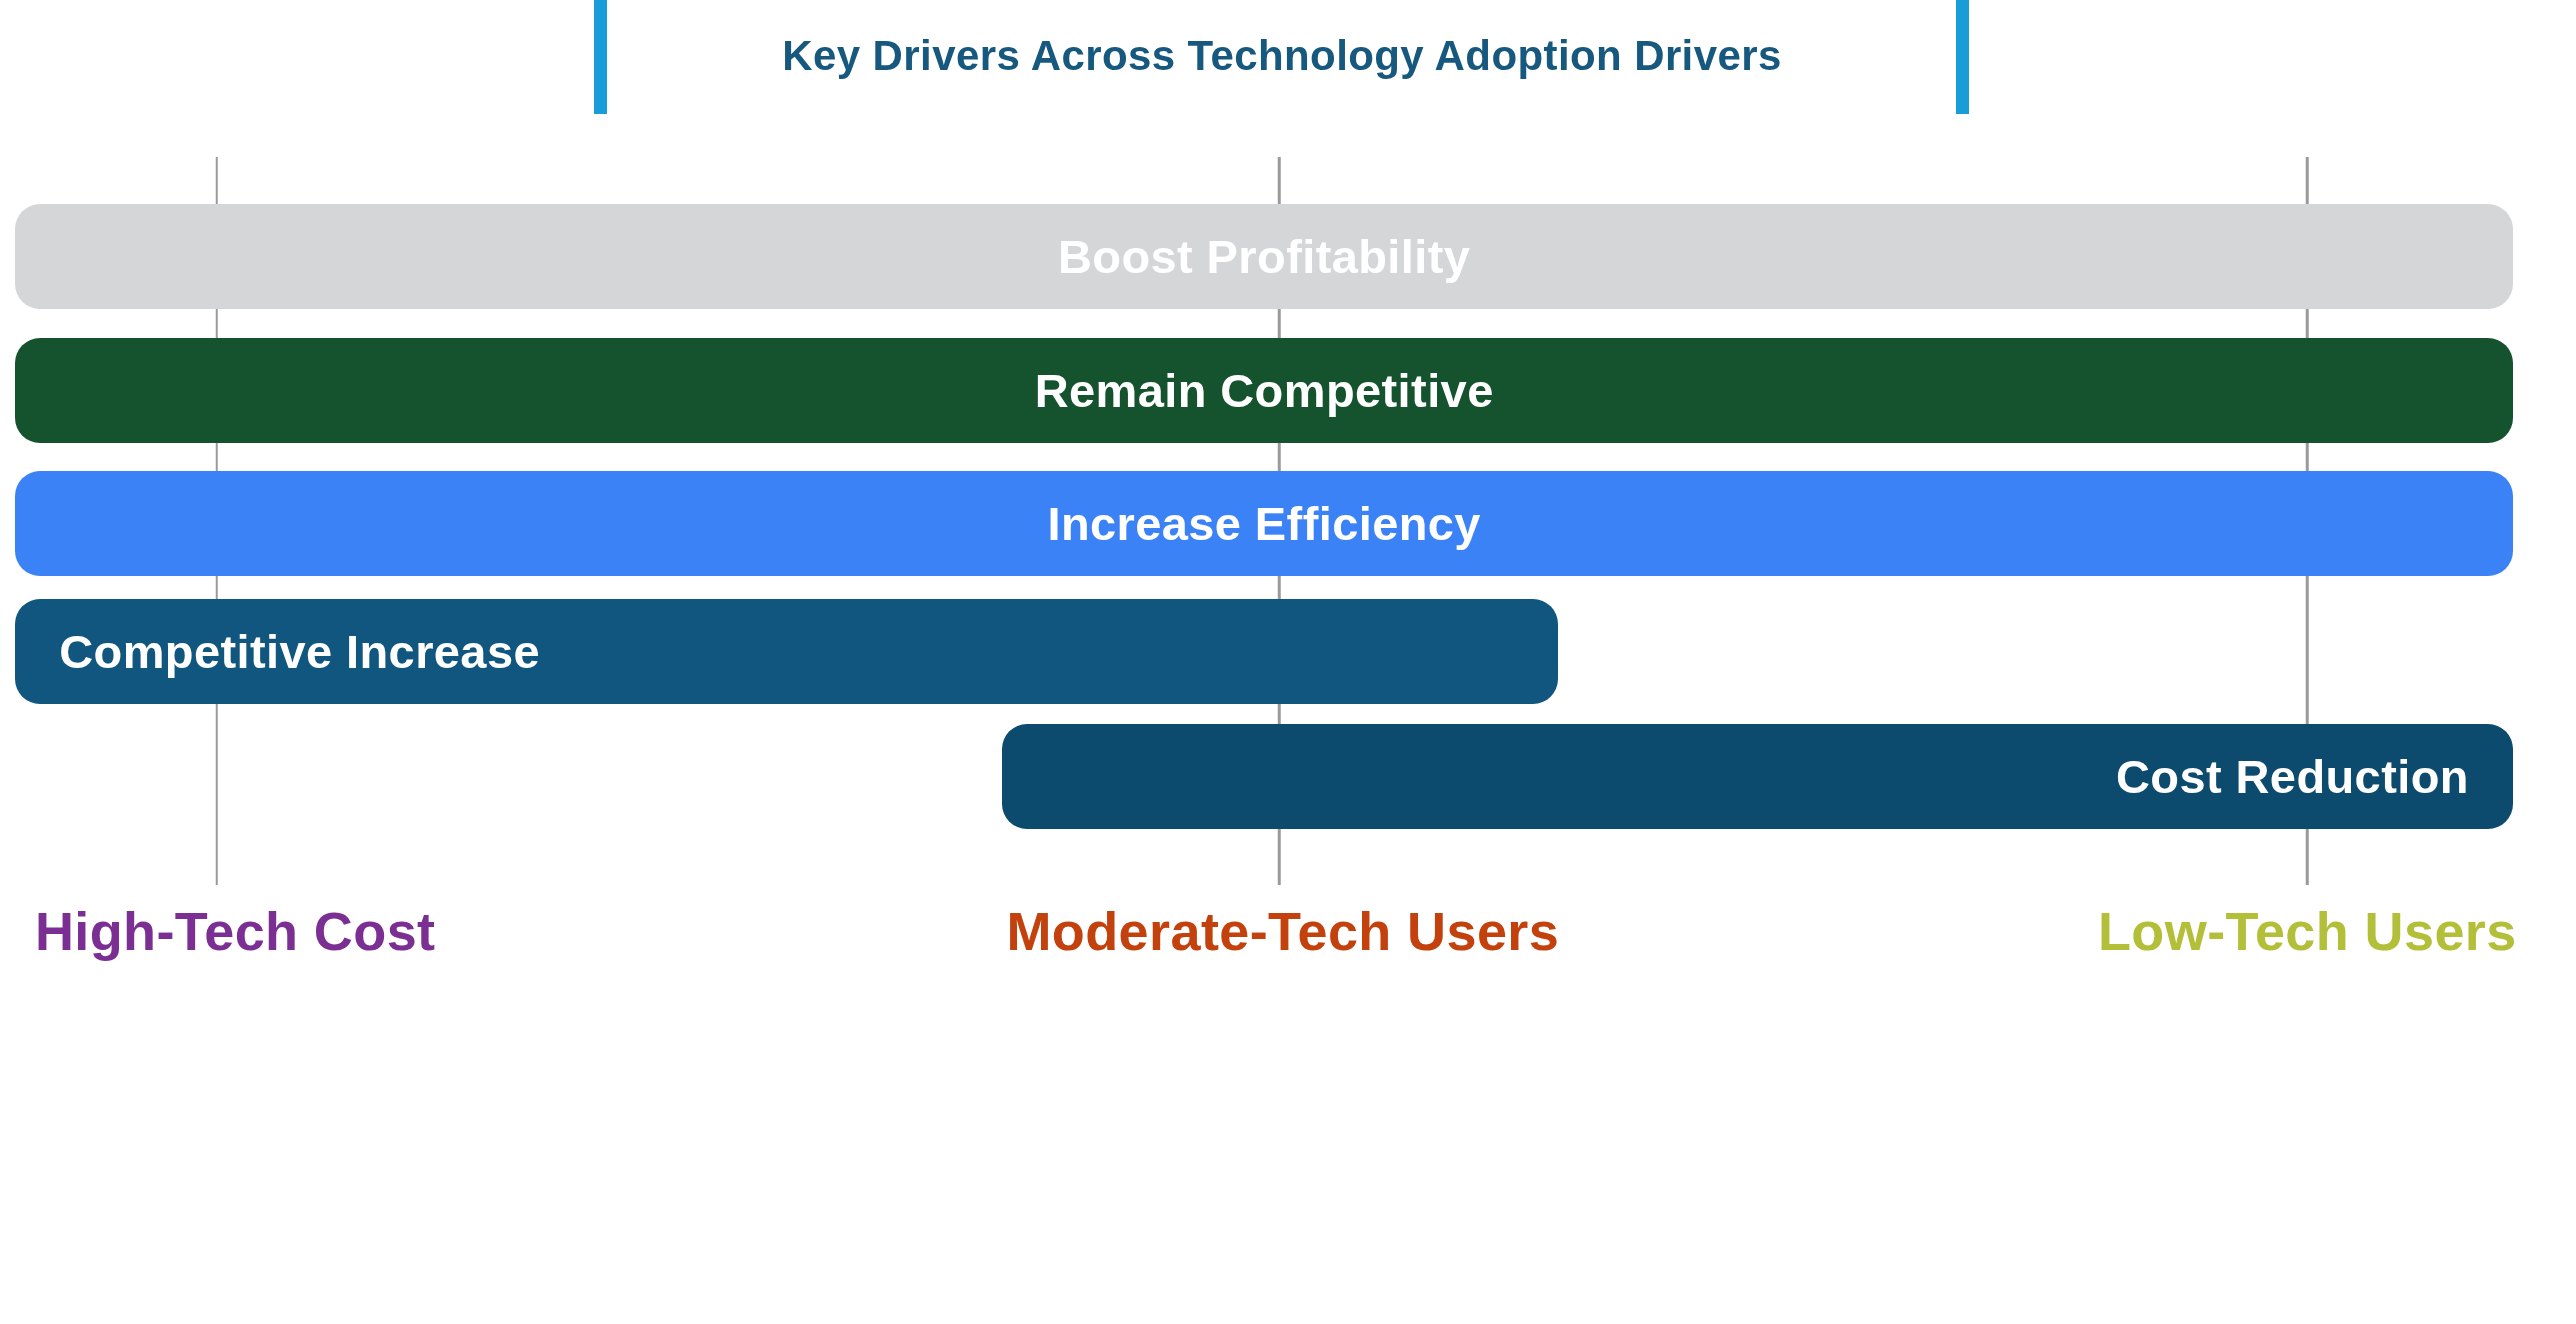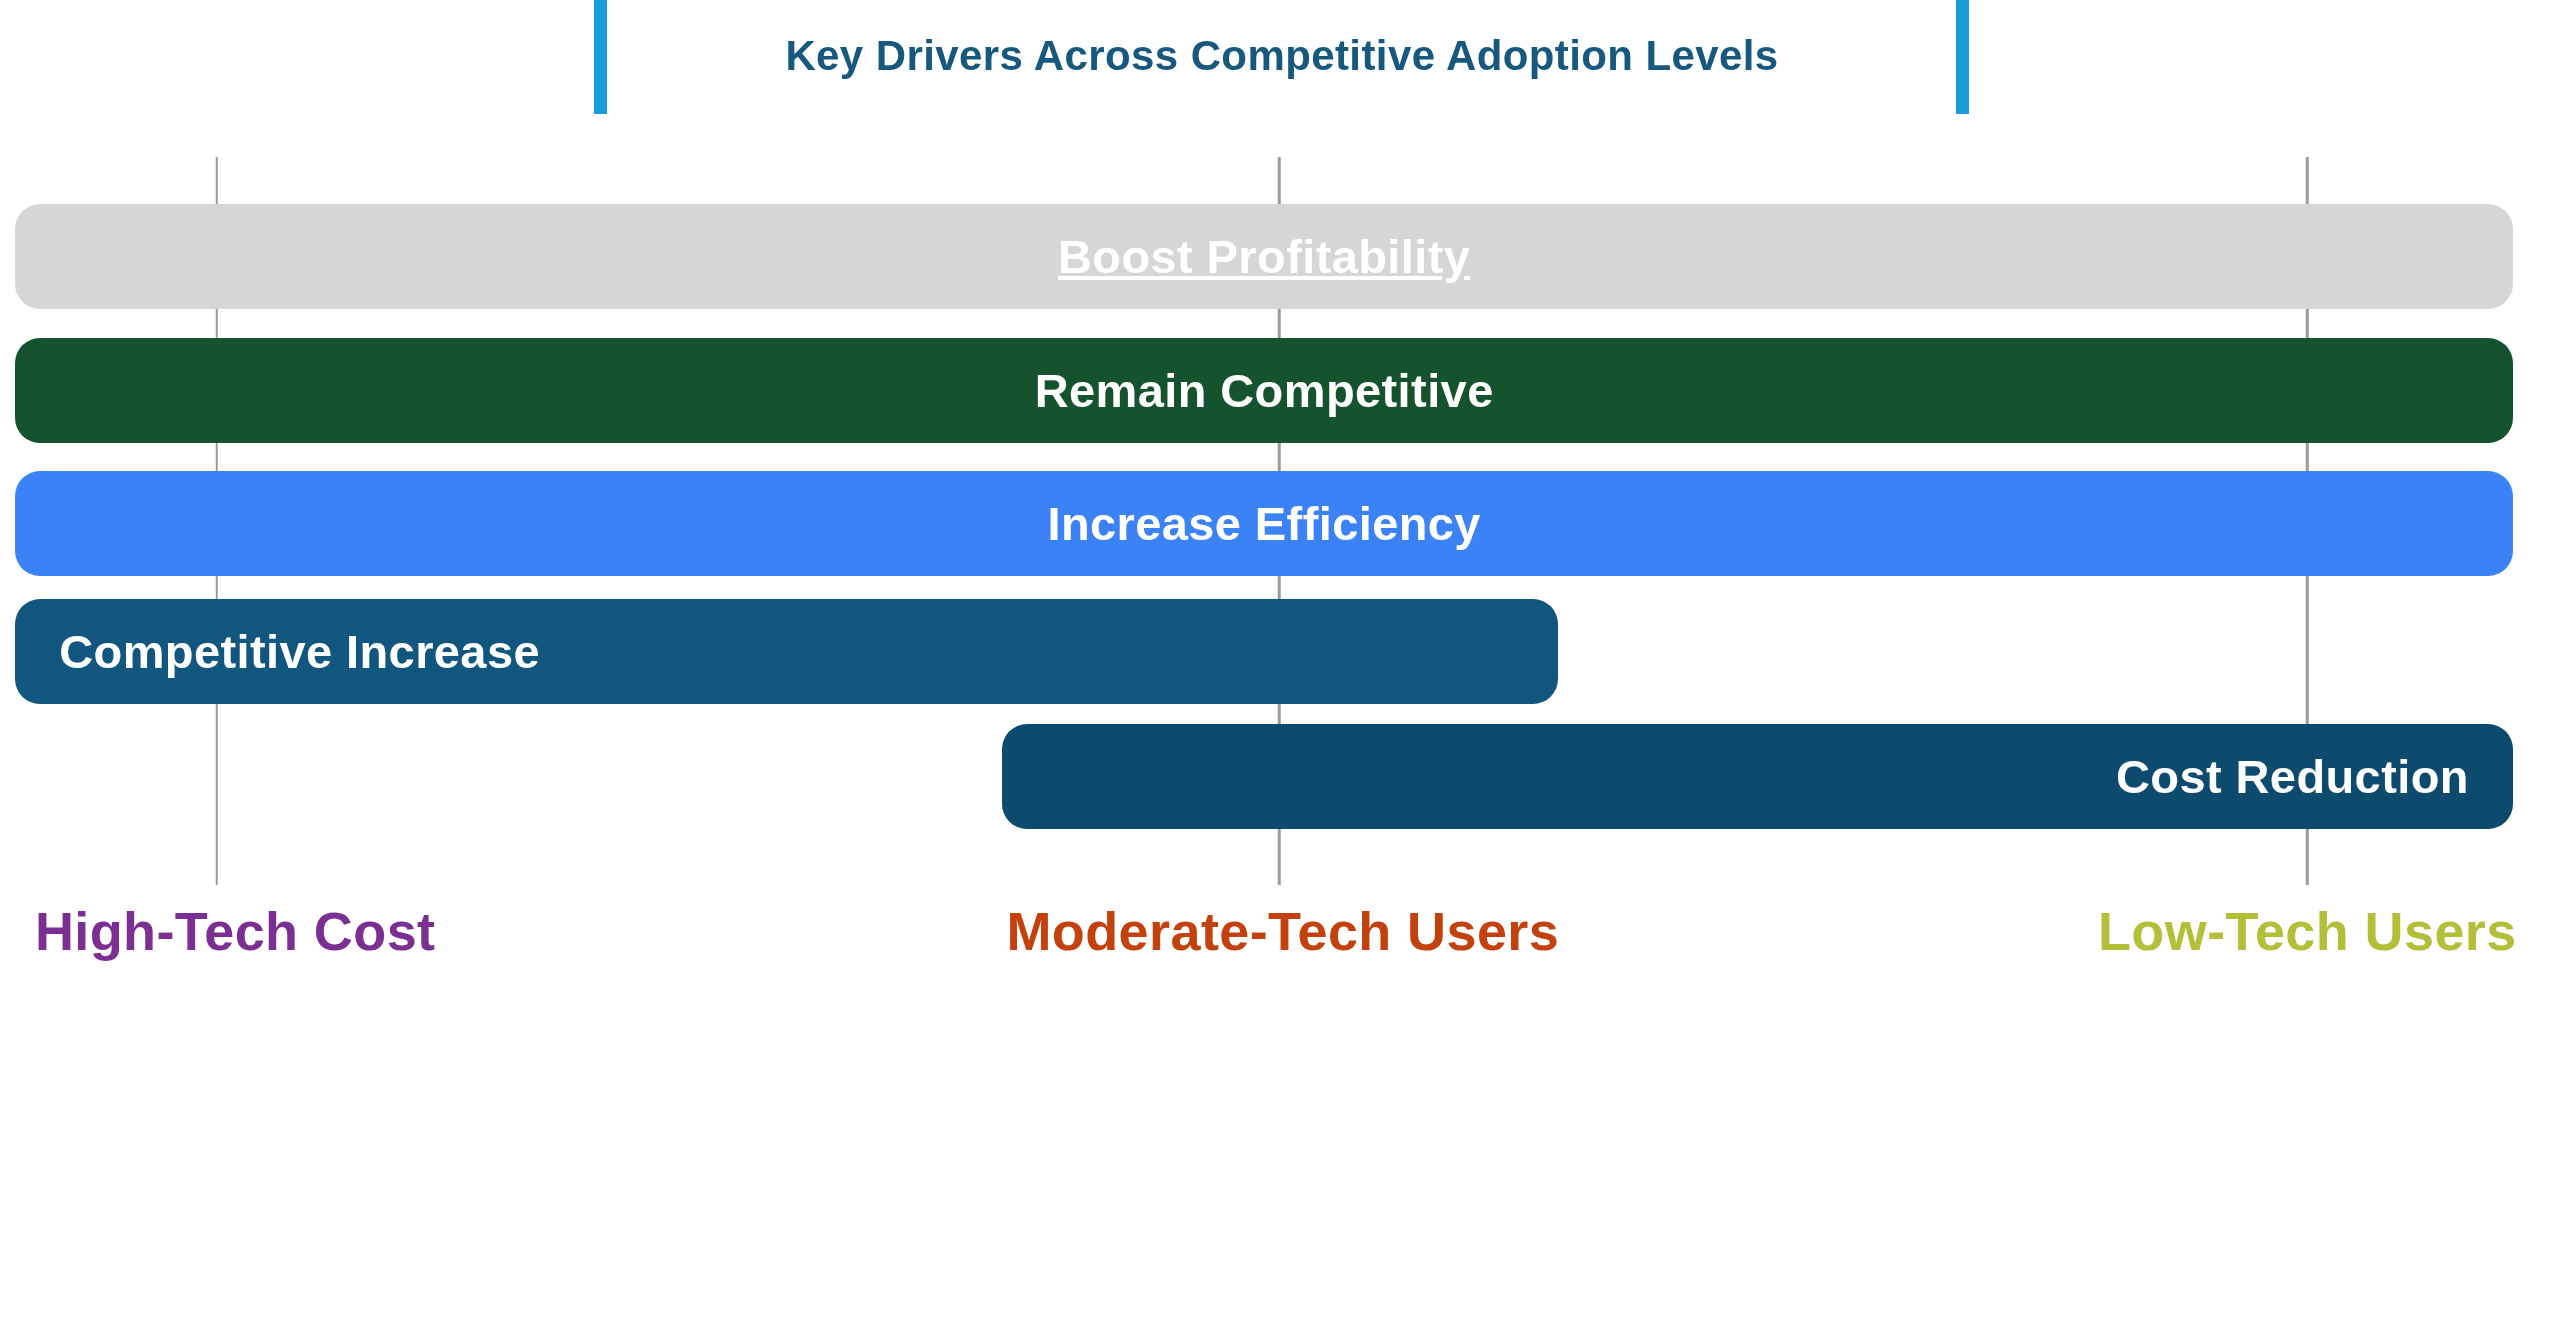--- a/index.html
+++ b/index.html
@@ -64,27 +64,27 @@
   .logo-line.l1 { top: 168px; }
   .logo-line.l2 { top: 203px; }
 </style>
 </head>
 <body>
 
 <div class="stage">
 
   <div class="title-accent left" style="background: rgb(25, 157, 217);"></div>
   <div class="title-accent right" style="background: rgb(25, 157, 217);"></div>
-  <div class="chart-title" style="color: rgb(23, 89, 126);">Key Drivers Across Competitive Adoption Levels</div>
+  <div class="chart-title" style="color: rgb(23, 89, 126);">Key Drivers Across Technology Adoption Drivers</div>
 
   <div id="chart-area">
       <div class="gridline" style="left: 8.41%; top: 157px; height: 728px; background: rgb(154, 154, 154);"></div>
       <div class="gridline" style="left: 49.67%; top: 157px; height: 728px; background: rgb(154, 154, 154);"></div>
       <div class="gridline" style="left: 89.57%; top: 157px; height: 728px; background: rgb(154, 154, 154);"></div>
-      <div class="bar center" style="left: 0.59%; width: 96.97%; top: 204px; background: rgb(213, 214, 215); text-decoration: underline;">
+      <div class="bar center" style="left: 0.59%; width: 96.97%; top: 204px; background: rgb(213, 214, 215);">
         <span style="color: rgb(255, 255, 255);">Boost Profitability</span>
       </div>
       <div class="bar center" style="left: 0.59%; width: 96.97%; top: 338px; background: #14532d;">
         <span style="color: rgb(255, 255, 255);">Remain Competitive</span>
       </div>
       <div class="bar center" style="left: 0.59%; width: 96.97%; top: 471px; background: #3b82f6;">
         <span style="color: rgb(255, 255, 255);">Increase Efficiency</span>
       </div>
       <div class="bar left" style="left: 0.59%; width: 59.91%; top: 599px; background: rgb(16, 86, 127);">
         <span style="color: rgb(255, 255, 255);">Competitive Increase</span>

